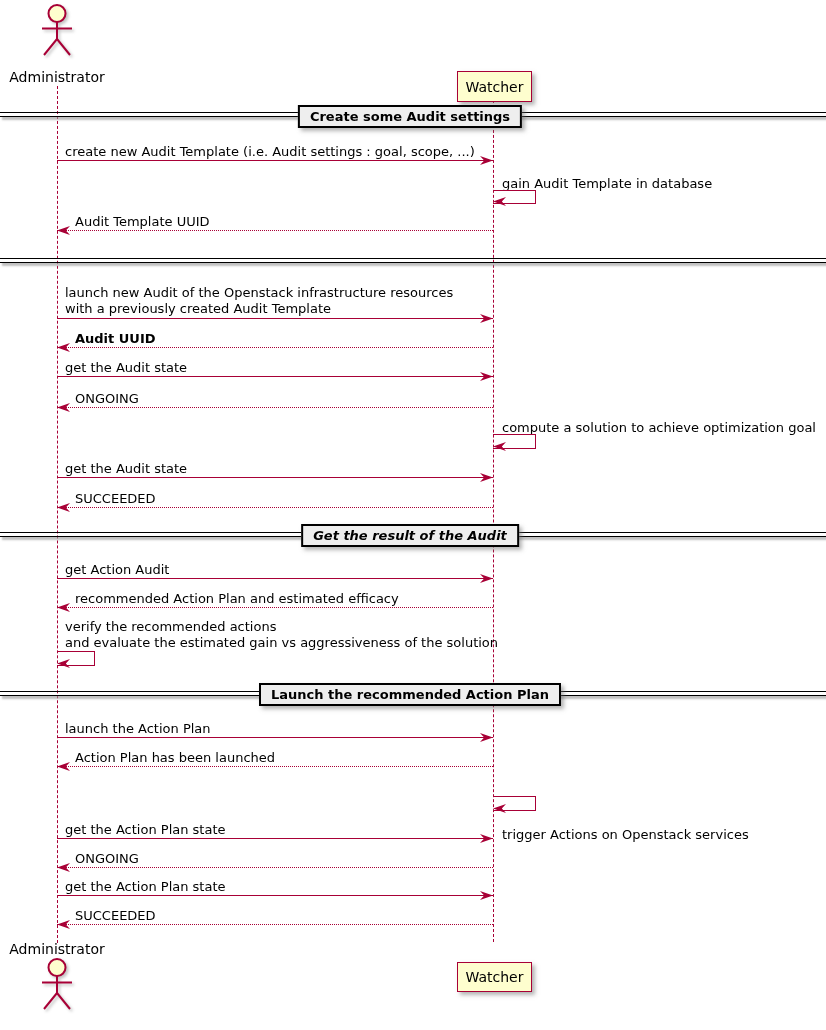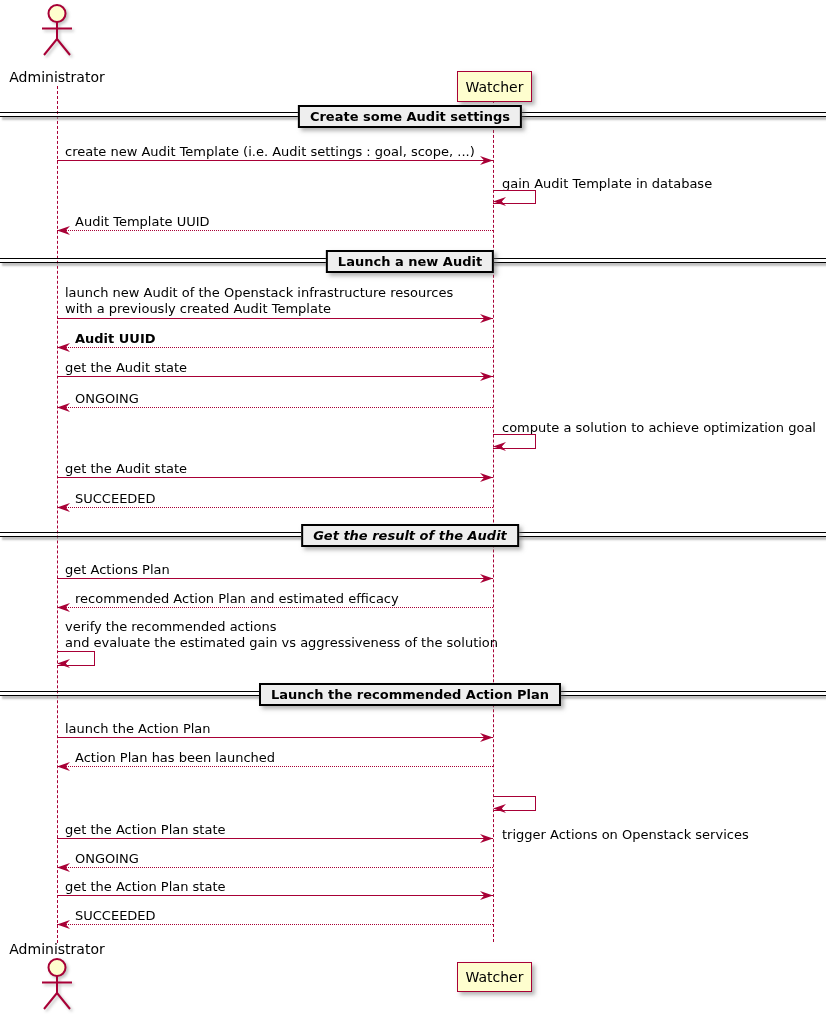--- a/index.html
+++ b/index.html
@@ -65,21 +65,20 @@
 
   <div class="mlabel" style="left:502px;top:176px;">gain Audit Template in database</div>
   <div class="loop" style="left:493px;top:190px;width:42px;height:12px;"></div>
   <div class="ah l" style="left:493px;top:197px;"></div>
 
   <div class="mlabel" style="left:67px;top:214px;margin-left:8px;">Audit Template UUID</div>
   <div class="line dot" style="left:57px;width:436px;top:230px;"></div>
   <div class="ah l" style="left:57px;top:226px;"></div>
 
   <div class="divider-line" style="top:258px;"></div>
-  <div class="divider-box" style="top:250px;">Launch a new Audit</div>
 
   <div class="mlabel" style="left:65px;top:285px;">
     <span>launch new Audit of the Openstack infrastructure resources</span><br>
     <span>with a previously created Audit Template</span>
   </div>
   <div class="line solid" style="left:57px;width:436px;top:318px;"></div>
   <div class="ah r" style="left:480px;top:314px;"></div>
 
   <div class="mlabel" style="left:75px;top:331px;font-weight:bold;">Audit UUID</div>
   <div class="line dot" style="left:57px;width:436px;top:347px;"></div>
@@ -101,21 +100,21 @@
   <div class="line solid" style="left:57px;width:436px;top:477px;"></div>
   <div class="ah r" style="left:480px;top:473px;"></div>
 
   <div class="mlabel" style="left:75px;top:491px;">SUCCEEDED</div>
   <div class="line dot" style="left:57px;width:436px;top:507px;"></div>
   <div class="ah l" style="left:57px;top:503px;"></div>
 
   <div class="divider-line" style="top:532px;"></div>
   <div class="divider-box" style="top:524px;font-style:italic;">Get the result of the Audit</div>
 
-  <div class="mlabel" style="left:65px;top:562px;">get Actions Plan</div>
+  <div class="mlabel" style="left:65px;top:562px;">get Action Audit</div>
   <div class="line solid" style="left:57px;width:436px;top:578px;"></div>
   <div class="ah r" style="left:480px;top:574px;"></div>
 
   <div class="mlabel" style="left:75px;top:591px;">recommended Action Plan and estimated efficacy</div>
   <div class="line dot" style="left:57px;width:436px;top:607px;"></div>
   <div class="ah l" style="left:57px;top:603px;"></div>
 
   <div class="mlabel" style="left:65px;top:619px;">
     <span>verify the recommended actions</span><br>
     <span>and evaluate the estimated gain vs aggressiveness of the solution</span>

